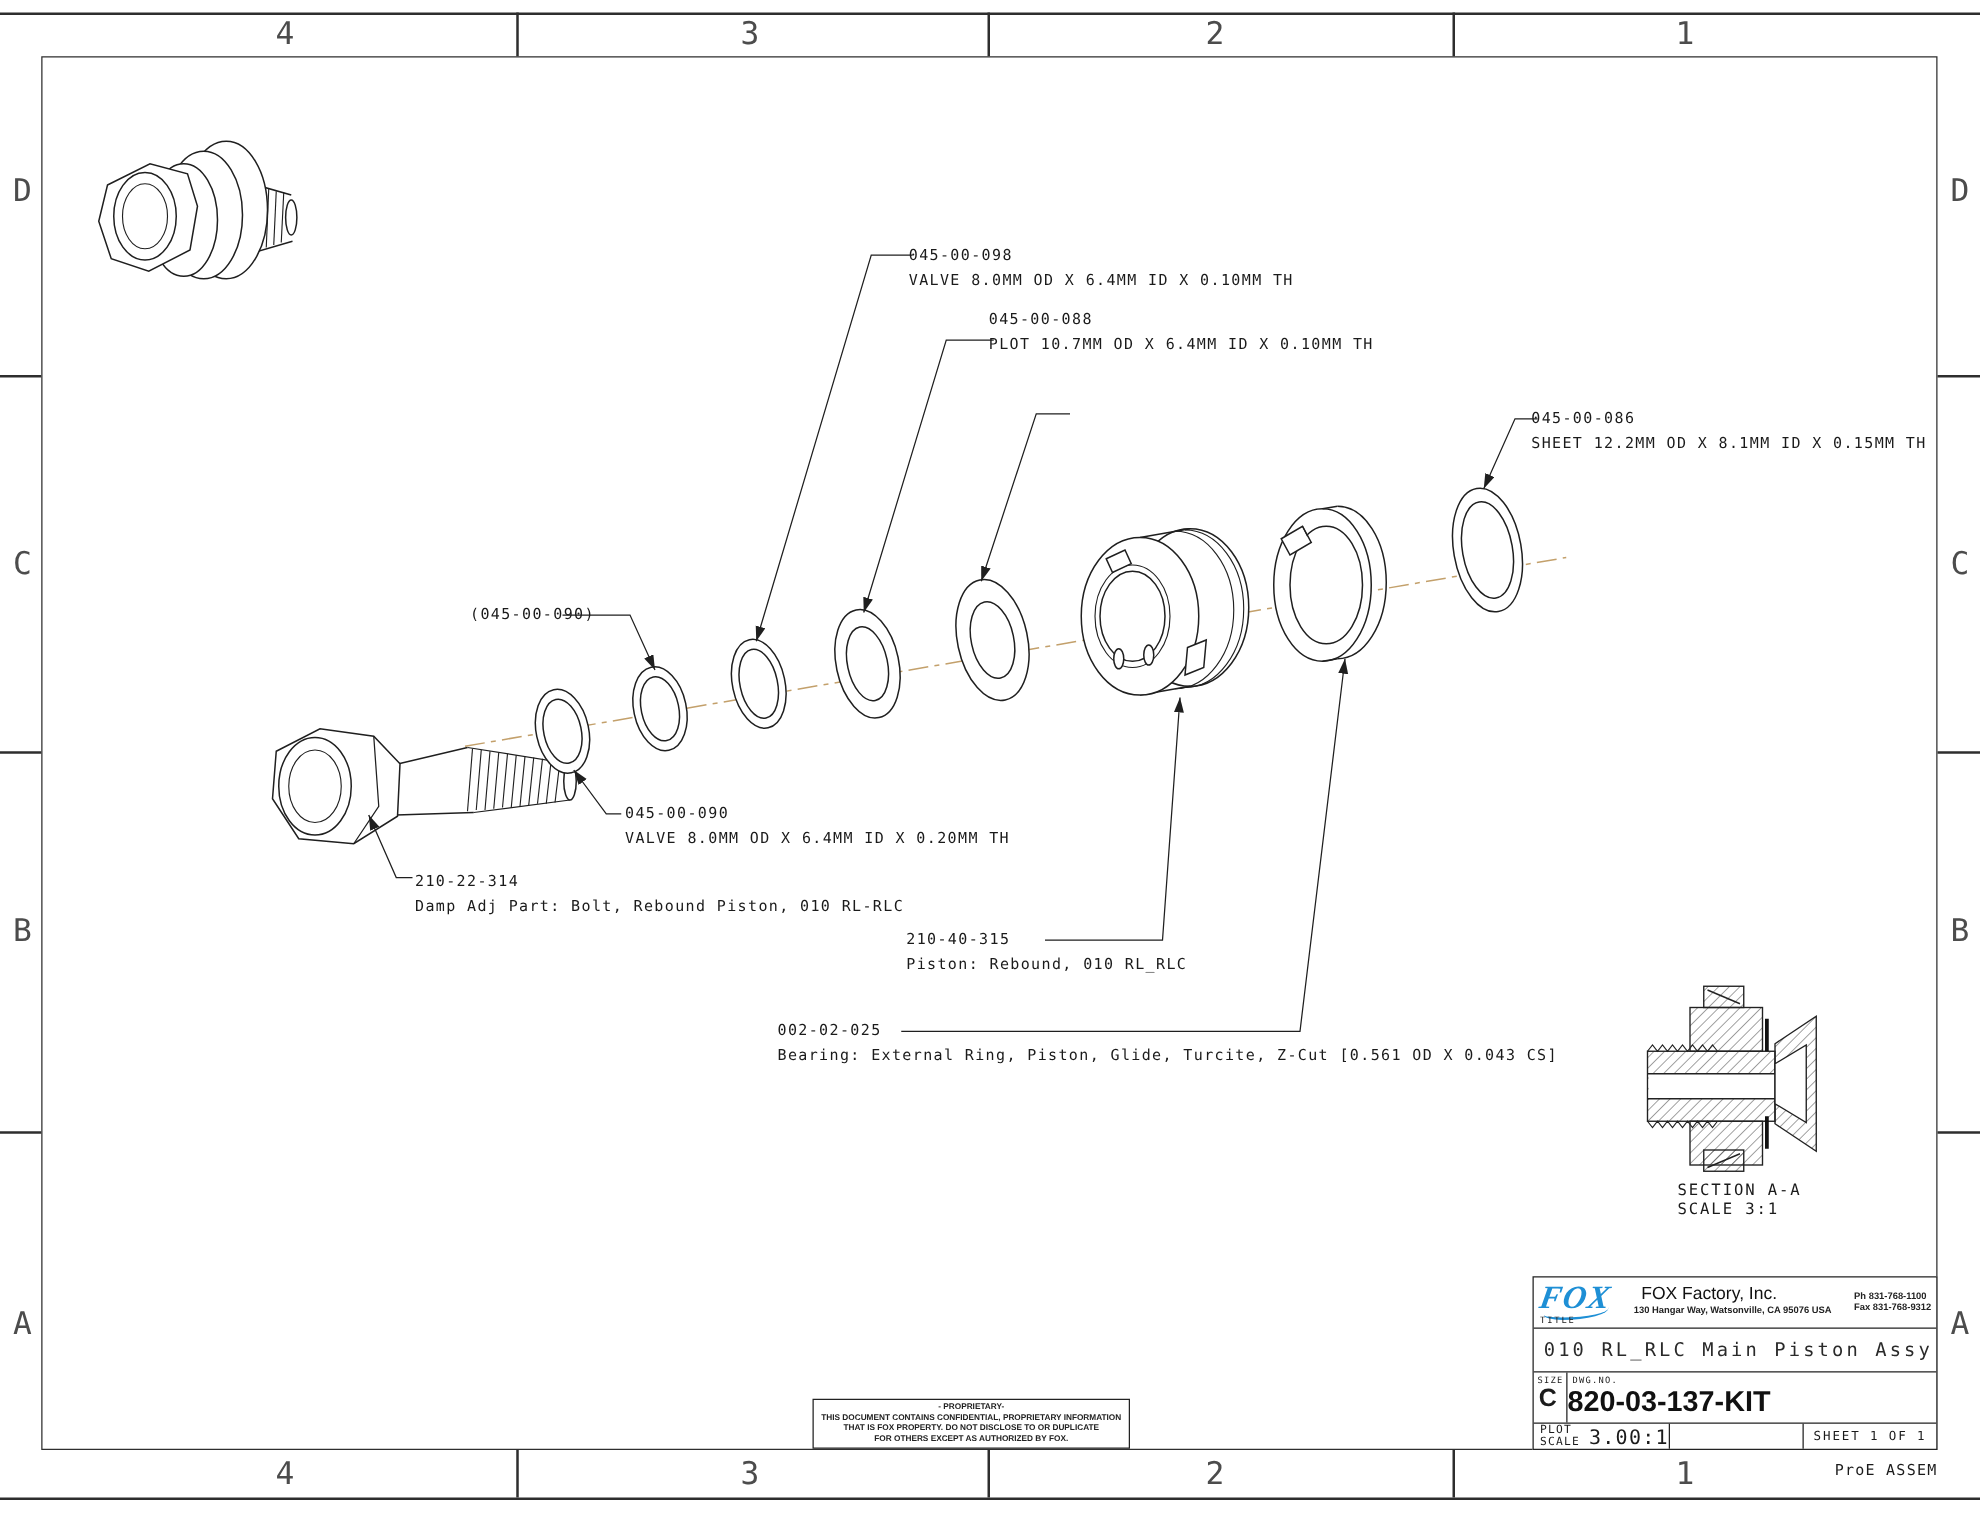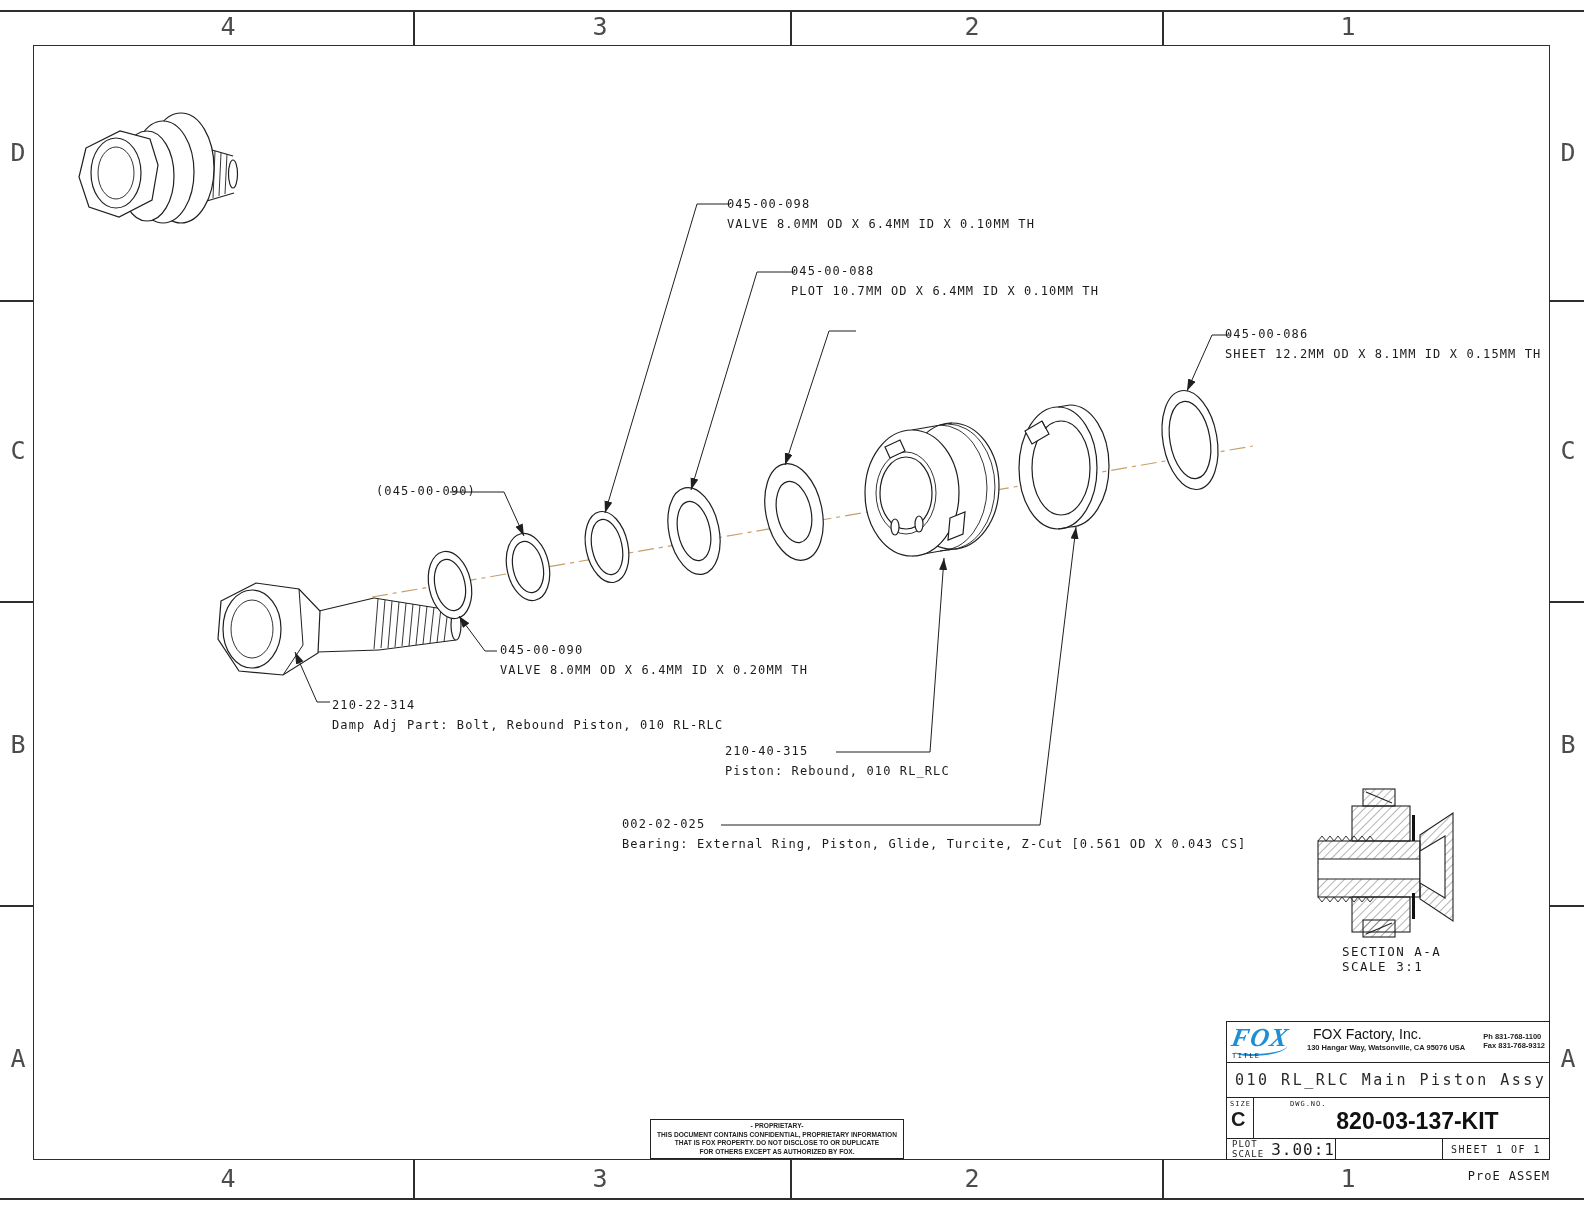--- a/index.html
+++ b/index.html
@@ -20,27 +20,27 @@
   .tb-logo{position:absolute;left:5px;top:3px;width:62px;height:26px;color:#1e8fd5;
            font-family:"Liberation Serif",serif;font-weight:bold;font-style:italic;font-size:26px;line-height:26px;
            transform:skewX(-10deg);letter-spacing:1px;}
   .tb-logo-swoosh{position:absolute;left:8px;top:20px;width:52px;height:12px;border-bottom:2.5px solid #1e8fd5;border-radius:0 0 100% 40%;}
   .tb-titlelabel{position:absolute;left:5px;bottom:2px;font-size:7px;letter-spacing:1.5px;color:#222;}
   .tb-company{position:absolute;left:86px;top:4px;width:150px;font-family:"Liberation Sans",sans-serif;font-size:14px;color:#111;white-space:nowrap;}
   .tb-address{position:absolute;left:80px;top:21px;width:190px;font-family:"Liberation Sans",sans-serif;font-weight:bold;font-size:7.5px;color:#222;white-space:nowrap;}
   .tb-phfax{position:absolute;right:4px;top:10px;text-align:left;font-family:Liberation Sans, sans-serif;font-weight:bold;font-size:7.5px;line-height:9px;color:#222;white-space:nowrap;}
   .tb-row2{height:35px;border-bottom:1.4px solid #222;box-sizing:border-box;display:flex;align-items:center;}
   .tb-title{font-size:15px;letter-spacing:2.5px;padding-left:8px;white-space:nowrap;color:#2a2a2a;}
-  .tb-row3{position:relative;height:42px;border-bottom:1.4px solid #222;box-sizing:border-box;display:flex;gap:32px;}
+  .tb-row3{position:relative;height:42px;border-bottom:1.4px solid #222;box-sizing:border-box;display:flex;}
   .tb-size{width:27px;border-right:1.2px solid #222;box-sizing:border-box;position:relative;}
   .tb-size-label{position:absolute;left:3px;top:2px;font-size:7px;letter-spacing:1px;}
   .tb-size-val{position:absolute;left:4px;top:10px;font-family:"Liberation Sans",sans-serif;font-weight:bold;font-size:20px;}
   .tb-dwg{flex:1;position:relative;}
   .tb-dwg-label{position:absolute;left:4px;top:2px;font-size:7px;letter-spacing:1px;}
-  .tb-dwg-no{position:absolute;left:0;right:0;top:10px;text-align:center;font-family:"Liberation Sans",sans-serif;font-weight:600;font-size:23px;color:#111;}
+  .tb-dwg-no{position:absolute;left:0;right:0;top:10px;text-align:left;font-family:"Liberation Sans",sans-serif;font-weight:600;font-size:23px;color:#111;}
   .tb-row4{flex:1;display:flex;}
   .tb-c1{width:109px;border-right:1.2px solid #222;box-sizing:border-box;display:flex;align-items:center;padding-left:5px;}
   .tb-c2{width:107px;border-right:1.2px solid #222;box-sizing:border-box;}
   .tb-c3{flex:1;display:flex;align-items:center;justify-content:center;}
   .tb-plot-label{font-size:9px;letter-spacing:1px;}
   .tb-plot-val{font-size:16px;letter-spacing:1px;}
   .tb-sheet{font-size:10px;letter-spacing:1.5px;}
   
   #propbox{position:absolute;left:650px;top:1119px;width:254px;height:40px;border:1.2px solid #222;box-sizing:border-box;
            text-align:center;font-family:"Liberation Sans",sans-serif;font-weight:bold;color:#222;padding-top:2px;}
@@ -224,21 +224,21 @@
       <path d="M1420,851 L1445,836 L1445,898 L1420,883 Z" fill="#fff"></path>
       <rect x="1412" y="815" width="3" height="26" fill="#111" stroke="none"></rect>
       <rect x="1412" y="893" width="3" height="26" fill="#111" stroke="none"></rect>
     </g>
   </svg>
 
   <div class="callout" style="left:727px;top:194px;">
     <div>045-00-098</div>
     <div class="desc">VALVE 8.0MM OD X 6.4MM ID X 0.10MM TH</div>
   </div>
-  <div class="callout" style="left:791px;top:261px;">
+  <div class="callout" style="left:791px;top:245px;">
     <div>045-00-088</div>
     <div class="desc">PLOT 10.7MM OD X 6.4MM ID X 0.10MM TH</div>
   </div>
   <div class="callout" style="left:1225px;top:324px;">
     <div>045-00-086</div>
     <div class="desc">SHEET 12.2MM OD X 8.1MM ID X 0.15MM TH</div>
   </div>
   <div class="callout" style="left:376px;top:481px;">
     <div>(045-00-090)</div>
   </div>

